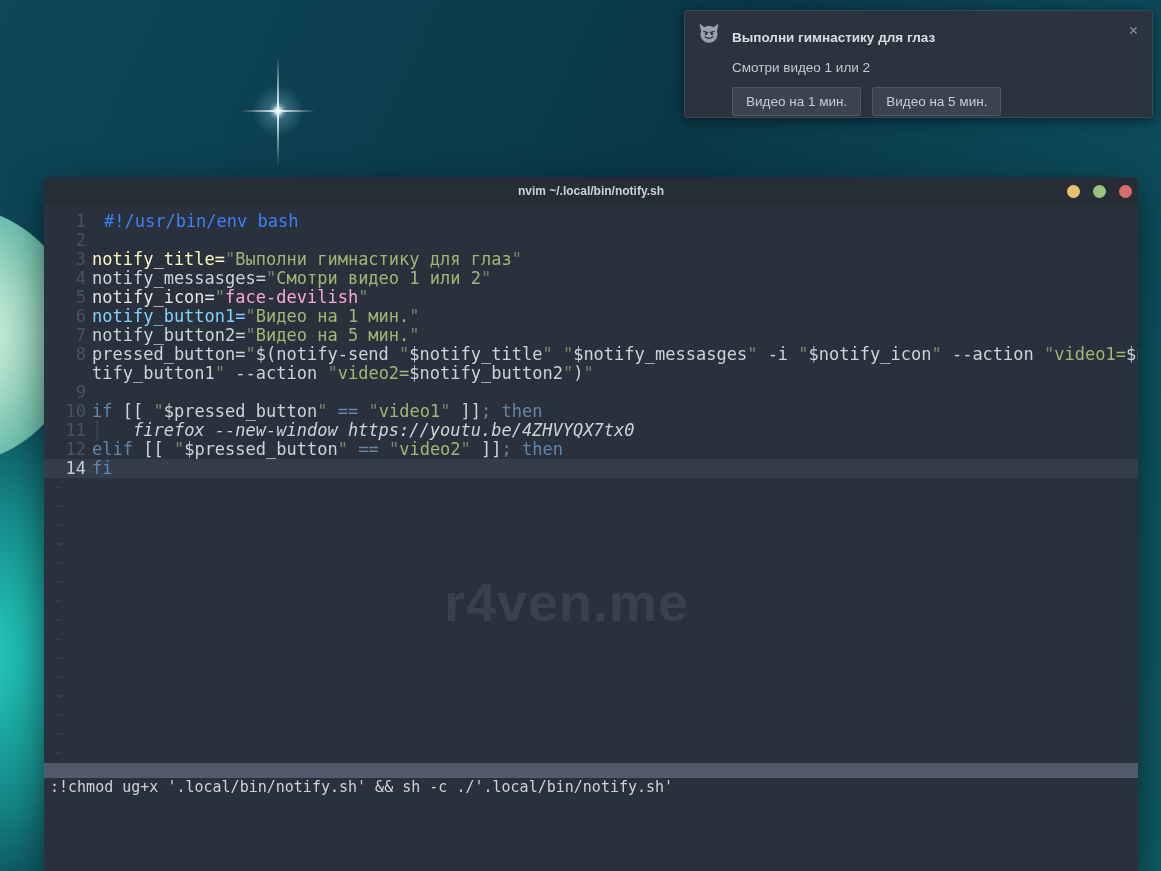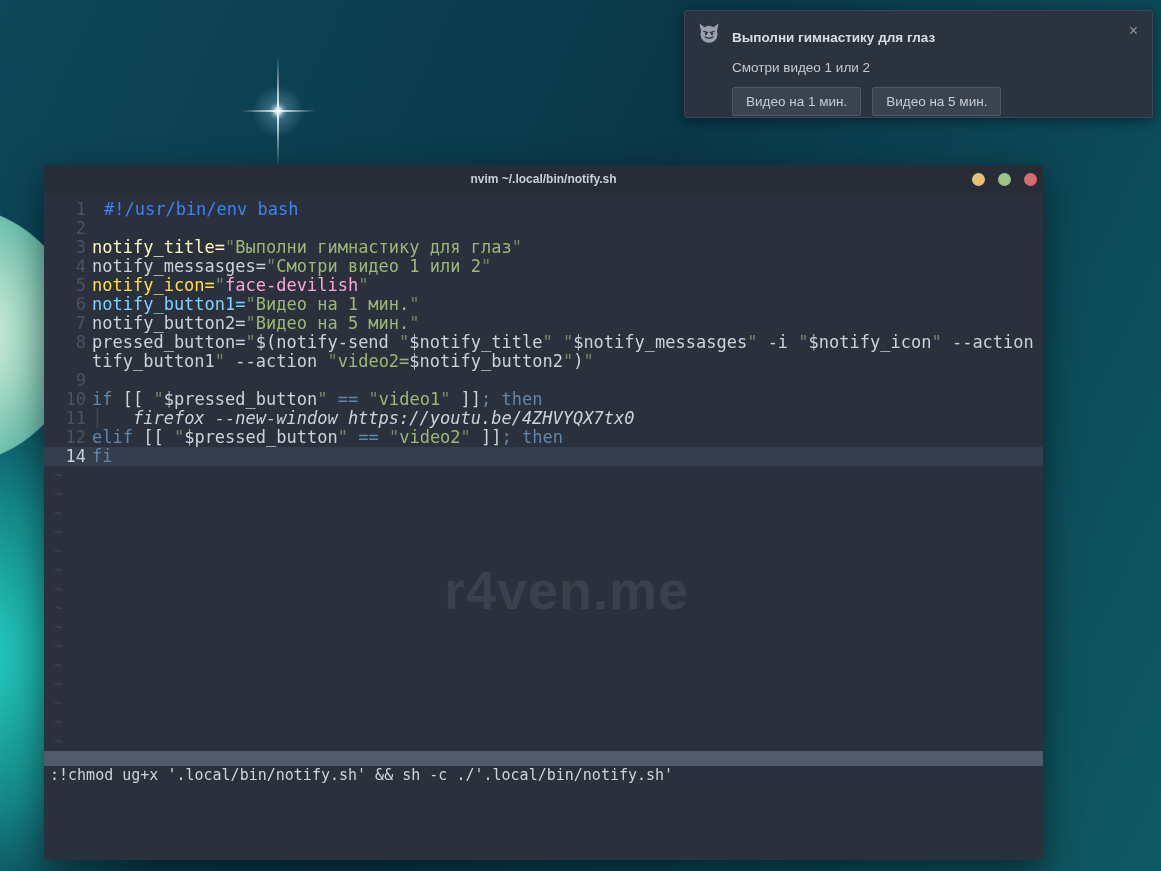--- a/index.html
+++ b/index.html
@@ -28,21 +28,21 @@
   .notif .devil{position:absolute;left:13px;top:12px;}
   .notif .n-title{position:absolute;left:47px;top:19px;font-size:13.5px;font-weight:bold;color:#d9dde3;}
   .notif .n-body{position:absolute;left:47px;top:49px;font-size:13.5px;color:#c3c9d1;}
   .notif .n-btns{position:absolute;left:47px;top:76px;display:flex;gap:11px;}
   .notif button{background:#3a4350;border:1px solid #4e5766;border-radius:2px;
     color:#c7ccd3;font-size:13.5px;font-family:"Liberation Sans",sans-serif;
     height:29px;padding:0 13px;cursor:pointer;}
   .notif .n-close{position:absolute;right:14px;top:14px;color:#8d959f;font-size:16px;line-height:12px;cursor:pointer;}
 
   
-  .term{position:absolute;left:44px;top:165px;width:999px;height:695px;
+  .term{position:absolute;left:44px;top:177px;width:1094px;height:695px;
     background:#2a313c;border-radius:5px 5px 3px 3px;
     box-shadow:0 12px 34px rgba(0,0,0,0.5);overflow:hidden;}
   .titlebar{height:28px;background:#272d37;display:flex;align-items:center;position:relative;}
   .titlebar .t-title{flex:1;text-align:center;font-size:12px;font-weight:bold;color:#c9cfd7;}
   .lights{position:absolute;right:6px;top:0;height:28px;display:flex;align-items:center;gap:13px;}
   .lights span{width:13px;height:13px;border-radius:50%;display:block;cursor:pointer;}
   .spacer7{height:7px;}
   .tabline{height:21px;background:#57606f;display:flex;align-items:stretch;padding-left:7px;position:relative;
     font-family:"DejaVu Sans Mono",monospace;font-size:15px;}
   .tab-active{background:#85aec2;color:#232f3d;display:flex;align-items:center;
@@ -106,21 +106,21 @@
     </div>
   </div>
   <div class="spacer7"></div>
 
   <div class="editor">
     <div id="editor-lines">
         <div class="row"><span class="ln">1</span><span class="code"><span style="color: #3b82f6; margin-left: 12px;">#!/usr/bin/env bash</span></span></div>
         <div class="row"><span class="ln">2</span><span class="code"></span></div>
         <div class="row"><span class="ln">3</span><span class="code"><span style="color: #fef9c3;">notify_title=</span><span style="color: rgb(118, 137, 107);">"</span><span style="color: rgb(158, 184, 115);">Выполни гимнастику для глаз</span><span style="color: rgb(118, 137, 107);">"</span></span></div>
         <div class="row"><span class="ln">4</span><span class="code"><span style="color: rgb(204, 210, 218);">notify_messasges=</span><span style="color: rgb(118, 137, 107);">"</span><span style="color: rgb(158, 184, 115);">Смотри видео 1 или 2</span><span style="color: rgb(118, 137, 107);">"</span></span></div>
-        <div class="row"><span class="ln">5</span><span class="code"><span style="color: #fde047;">notify_icon=</span><span style="color: rgb(118, 137, 107);">"</span><span style="color: #f9a8d4;">face-devilish</span><span style="color: rgb(118, 137, 107);">"</span></span></div>
+        <div class="row"><span class="ln">5</span><span class="code"><span style="color: #e5e5e5;">notify_icon=</span><span style="color: rgb(118, 137, 107);">"</span><span style="color: #f9a8d4;">face-devilish</span><span style="color: rgb(118, 137, 107);">"</span></span></div>
         <div class="row"><span class="ln">6</span><span class="code"><span style="color: #7dd3fc;">notify_button1=</span><span style="color: rgb(118, 137, 107);">"</span><span style="color: rgb(158, 184, 115);">Видео на 1 мин.</span><span style="color: rgb(118, 137, 107);">"</span></span></div>
         <div class="row"><span class="ln">7</span><span class="code"><span style="color: rgb(204, 210, 218);">notify_button2=</span><span style="color: rgb(118, 137, 107);">"</span><span style="color: rgb(158, 184, 115);">Видео на 5 мин.</span><span style="color: rgb(118, 137, 107);">"</span></span></div>
         <div class="row"><span class="ln">8</span><span class="code"><span style="color: rgb(204, 210, 218);">pressed_button=</span><span style="color: rgb(118, 137, 107);">"</span><span style="color: rgb(204, 210, 218);">$(notify-send </span><span style="color: rgb(118, 137, 107);">"</span><span style="color: rgb(204, 210, 218);">$notify_title</span><span style="color: rgb(118, 137, 107);">"</span><span style="color: rgb(204, 210, 218);"> </span><span style="color: rgb(118, 137, 107);">"</span><span style="color: rgb(204, 210, 218);">$notify_messasges</span><span style="color: rgb(118, 137, 107);">"</span><span style="color: rgb(204, 210, 218);"> -i </span><span style="color: rgb(118, 137, 107);">"</span><span style="color: rgb(204, 210, 218);">$notify_icon</span><span style="color: rgb(118, 137, 107);">"</span><span style="color: rgb(204, 210, 218);"> --action </span><span style="color: rgb(118, 137, 107);">"</span><span style="color: rgb(158, 184, 115);">video1=</span><span style="color: rgb(204, 210, 218);">$no</span></span></div>
         <div class="row"><span class="ln"></span><span class="code"><span style="color: rgb(204, 210, 218);">tify_button1</span><span style="color: rgb(118, 137, 107);">"</span><span style="color: rgb(204, 210, 218);"> --action </span><span style="color: rgb(118, 137, 107);">"</span><span style="color: rgb(158, 184, 115);">video2=</span><span style="color: rgb(204, 210, 218);">$notify_button2</span><span style="color: rgb(118, 137, 107);">"</span><span style="color: rgb(204, 210, 218);">)</span><span style="color: rgb(118, 137, 107);">"</span></span></div>
         <div class="row"><span class="ln">9</span><span class="code"></span></div>
         <div class="row"><span class="ln">10</span><span class="code"><span style="color: rgb(98, 134, 170);">if</span><span style="color: rgb(204, 210, 218);"> [[ </span><span style="color: rgb(118, 137, 107);">"</span><span style="color: rgb(204, 210, 218);">$pressed_button</span><span style="color: rgb(118, 137, 107);">"</span><span style="color: rgb(204, 210, 218);"> </span><span style="color: rgb(98, 134, 170);">==</span><span style="color: rgb(204, 210, 218);"> </span><span style="color: rgb(118, 137, 107);">"</span><span style="color: rgb(158, 184, 115);">video1</span><span style="color: rgb(118, 137, 107);">"</span><span style="color: rgb(204, 210, 218);"> ]]</span><span style="color: rgb(98, 134, 170);">; then</span></span></div>
         <div class="row"><span class="ln">11</span><span class="code"><span style="color: rgb(62, 74, 90);">│</span><span style="color: rgb(204, 210, 218); font-style: italic;">   firefox --new-window https://youtu.be/4ZHVYQX7tx0</span></span></div>
         <div class="row"><span class="ln">12</span><span class="code"><span style="color: rgb(98, 134, 170);">elif</span><span style="color: rgb(204, 210, 218);"> [[ </span><span style="color: rgb(118, 137, 107);">"</span><span style="color: rgb(204, 210, 218);">$pressed_button</span><span style="color: rgb(118, 137, 107);">"</span><span style="color: rgb(204, 210, 218);"> </span><span style="color: rgb(98, 134, 170);">==</span><span style="color: rgb(204, 210, 218);"> </span><span style="color: rgb(118, 137, 107);">"</span><span style="color: rgb(158, 184, 115);">video2</span><span style="color: rgb(118, 137, 107);">"</span><span style="color: rgb(204, 210, 218);"> ]]</span><span style="color: rgb(98, 134, 170);">; then</span></span></div>
         <div class="row current"><span class="ln">14</span><span class="code"><span style="color: rgb(98, 134, 170);">fi</span></span></div>
       </div>

